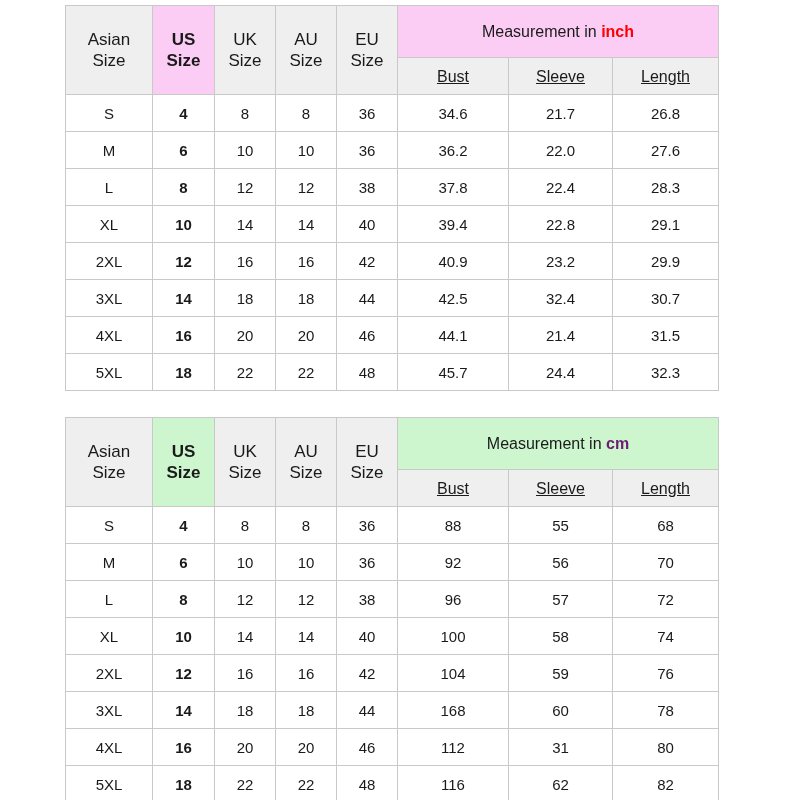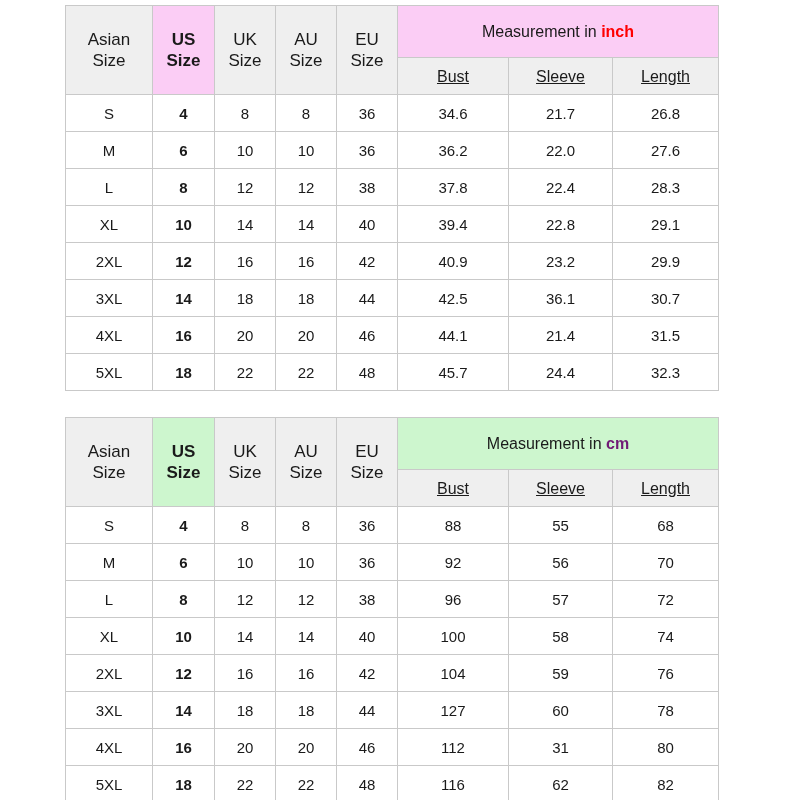--- a/index.html
+++ b/index.html
@@ -129,21 +129,21 @@
         <td>23.2</td>
         <td>29.9</td>
       </tr>
   <tr>
         <td>3XL</td>
         <td class="us">14</td>
         <td>18</td>
         <td>18</td>
         <td>44</td>
         <td>42.5</td>
-        <td>36.1</td>
+        <td>32.4</td>
         <td>30.7</td>
       </tr>
   <tr>
         <td>4XL</td>
         <td class="us">16</td>
         <td>20</td>
         <td>20</td>
         <td>46</td>
         <td>44.1</td>
         <td>21.4</td>
@@ -251,21 +251,21 @@
         <td>104</td>
         <td>59</td>
         <td>76</td>
       </tr>
   <tr>
         <td>3XL</td>
         <td class="us">14</td>
         <td>18</td>
         <td>18</td>
         <td>44</td>
-        <td>127</td>
+        <td>168</td>
         <td>60</td>
         <td>78</td>
       </tr>
   <tr>
         <td>4XL</td>
         <td class="us">16</td>
         <td>20</td>
         <td>20</td>
         <td>46</td>
         <td>112</td>

